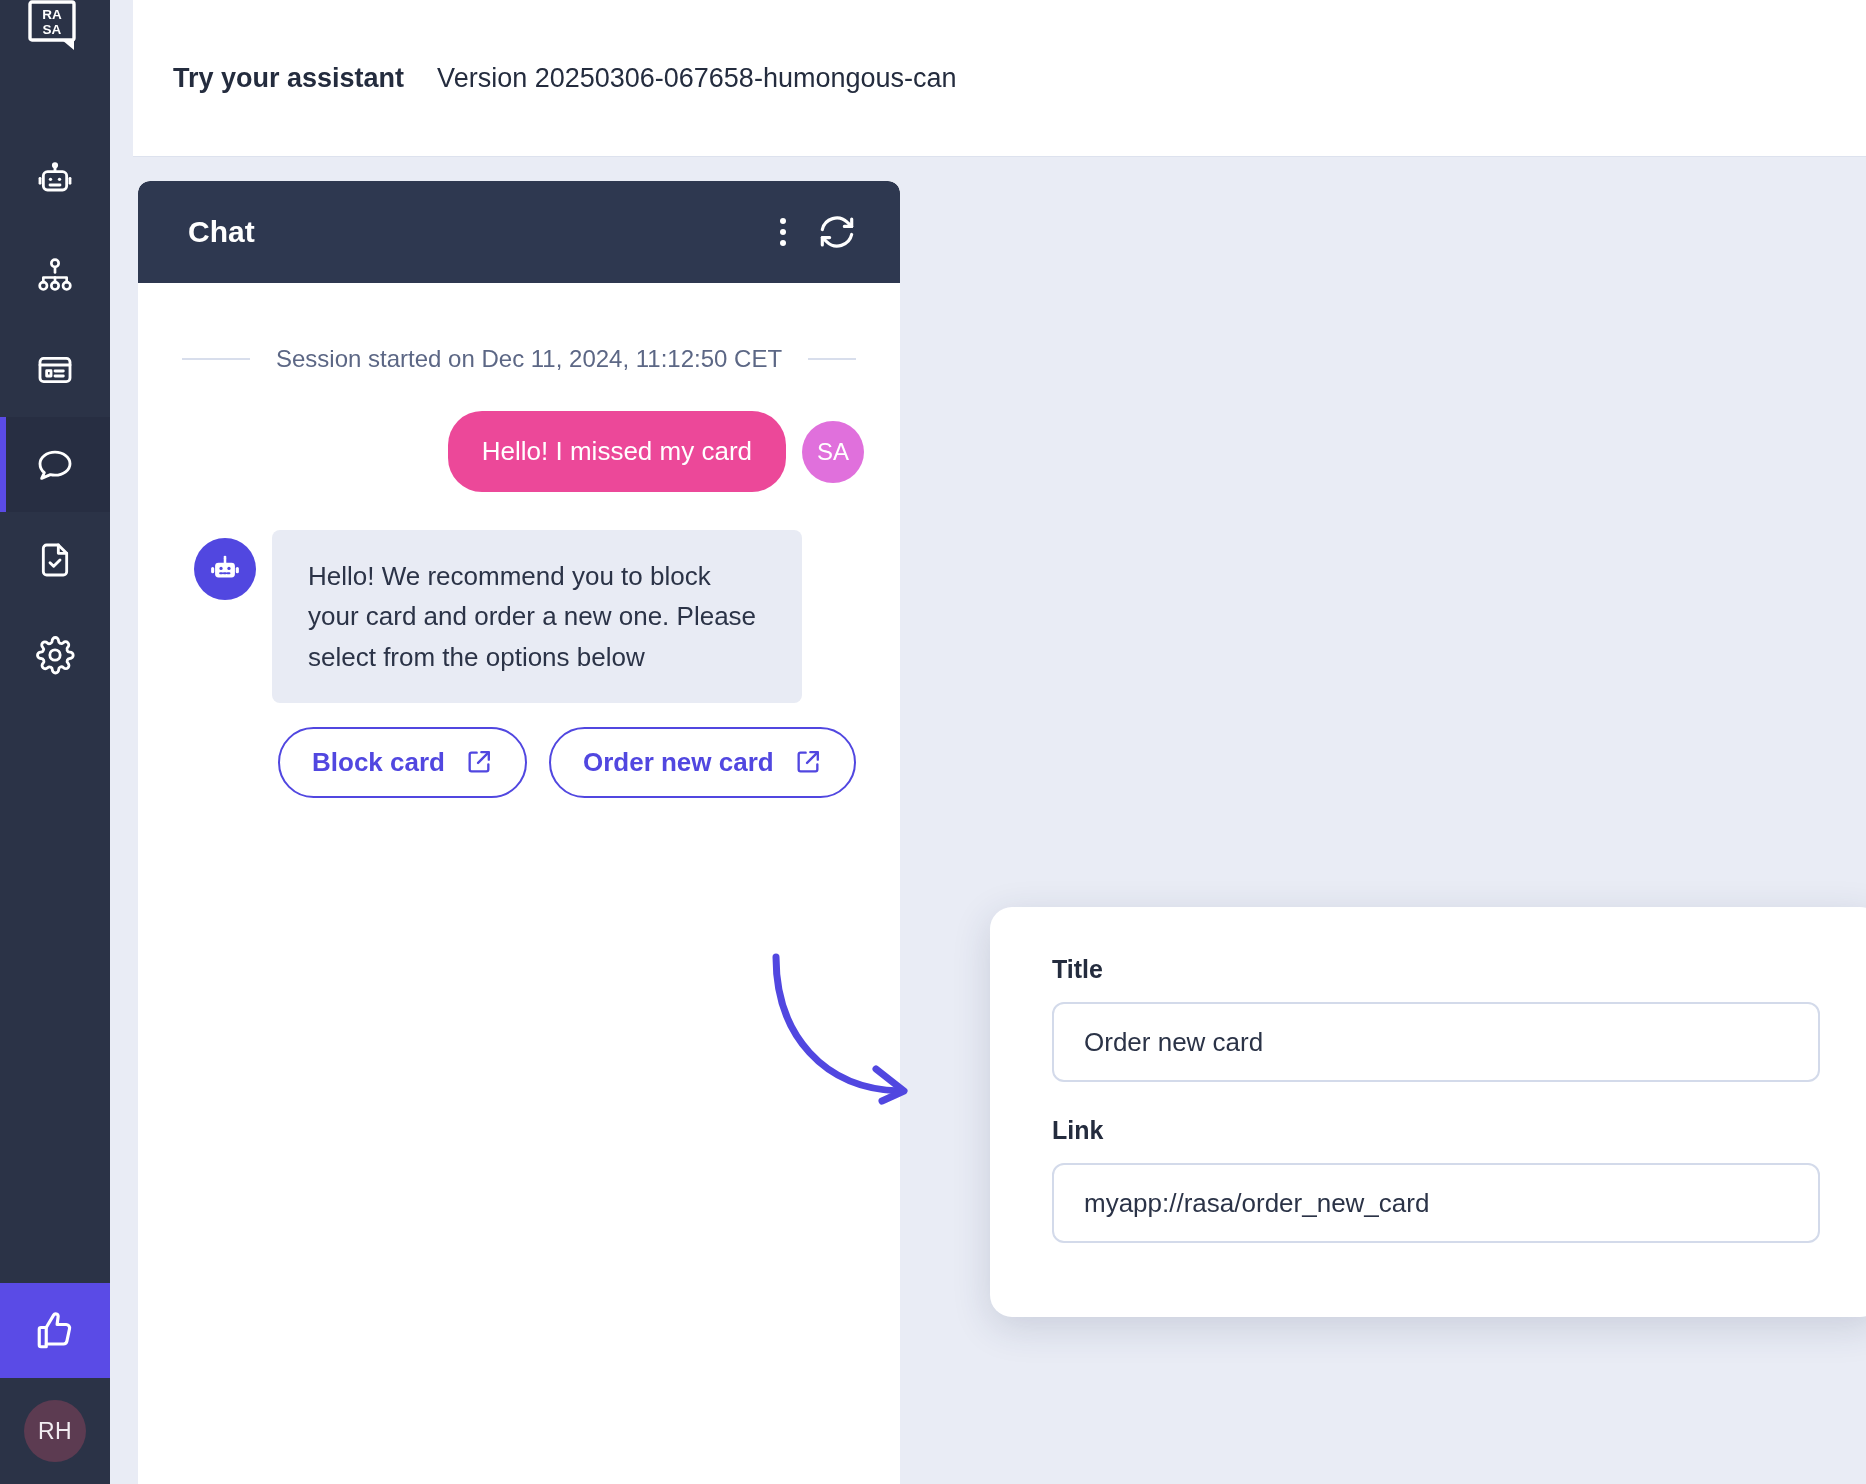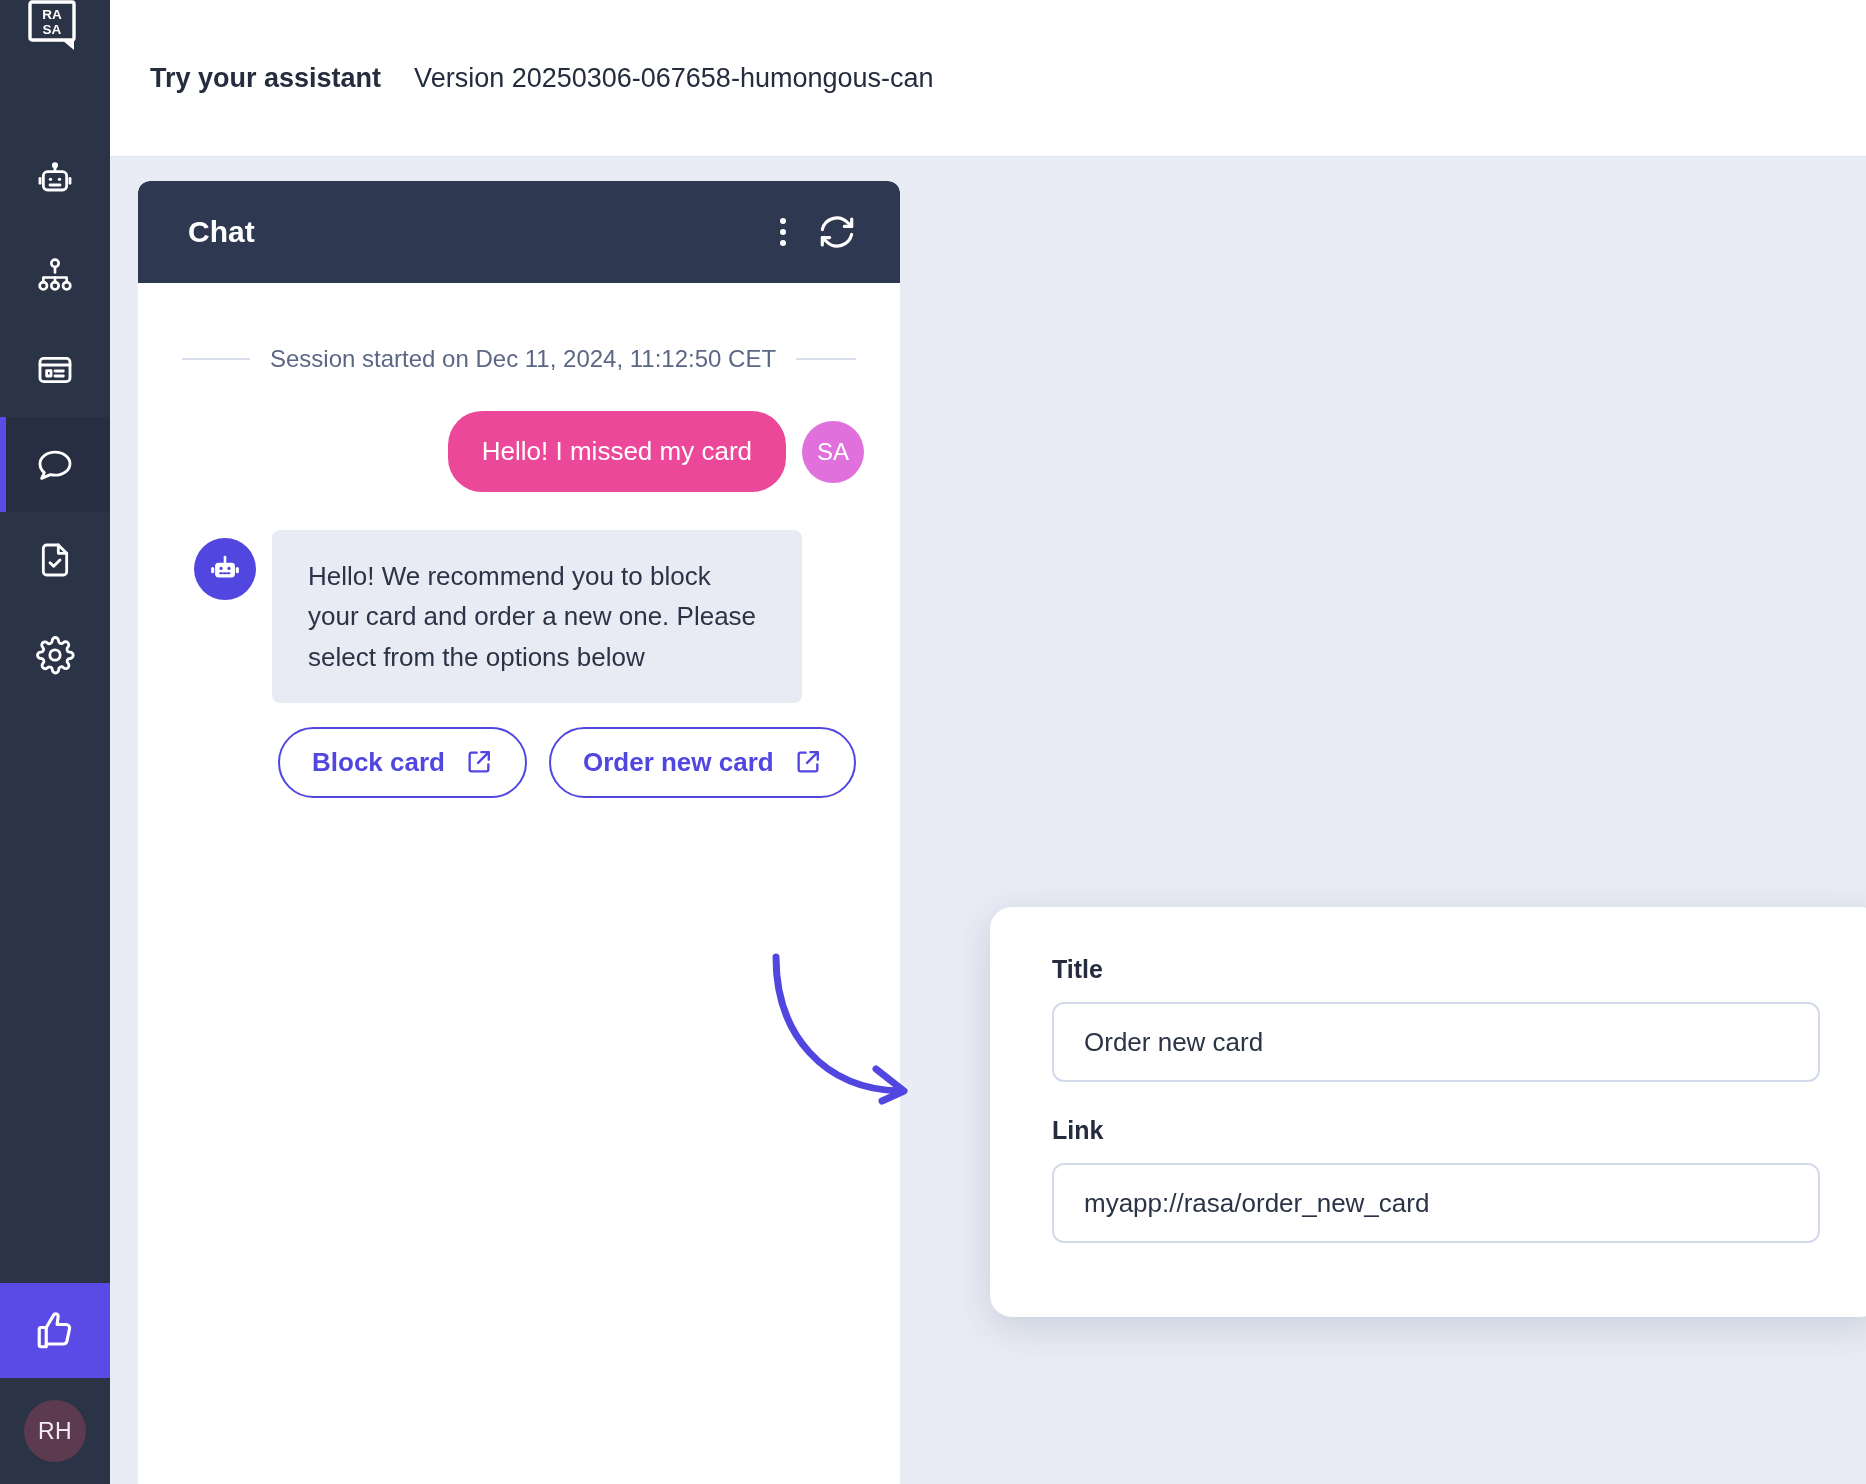--- a/index.html
+++ b/index.html
@@ -49,21 +49,21 @@
     display: flex; align-items: center; justify-content: center;
     color: #F2EDF2; font-size: 23px; letter-spacing: .5px;
     cursor: pointer;
   }
 
   
   .main { flex: 1 1 auto; height: 1484px; position: relative; background: #E9ECF5; }
   .topbar {
     height: 157px; background: #FFFFFF;
     border-bottom: 1px solid #DDE2EE;
-    display: flex; align-items: center; padding-left: 40px; gap: 33px;
+    display: flex; align-items: center; padding-left: 40px; gap: 33px; margin-left: 23px;
   }
   .topbar-title { font-size: 27px; font-weight: bold; color: #242C3E; }
   .topbar-version { font-size: 27px; color: #242C3E; }
 
   .content { position: relative; height: 1327px; }
 
   
   .chat-panel {
     position: absolute; left: 28px; top: 24px;
     width: 762px; height: 1303px;
@@ -81,21 +81,21 @@
   .chat-hdr-btn {
     width: 54px; height: 54px;
     display: flex; align-items: center; justify-content: center; cursor: pointer;
   }
   .kebab { display: flex; flex-direction: column; gap: 5px; align-items: center; }
   .kebab i { width: 6px; height: 6px; border-radius: 50%; background: #FFFFFF; display: block; }
 
   .chat-body { flex: 1 1 auto; padding: 0 30px; position: relative; }
 
   .session-divider {
-    display: flex; align-items: center; gap: 20px;
+    display: flex; align-items: center; gap: 26px;
     margin-top: 62px; padding: 0 14px;
   }
   .divider-line { height: 2px; background: #D8DEEC; flex: 1 1 auto; }
   .divider-line.short { flex: 0 0 68px; }
   .session-text { font-size: 24px; color: #5C6785; white-space: nowrap; }
 
   .msg-row { display: flex; align-items: flex-start; margin-top: 38px; }
   .msg-row.user { justify-content: flex-end; gap: 16px; padding-right: 6px; }
   .msg-row.bot { justify-content: flex-start; gap: 16px; padding-left: 26px; }
 

